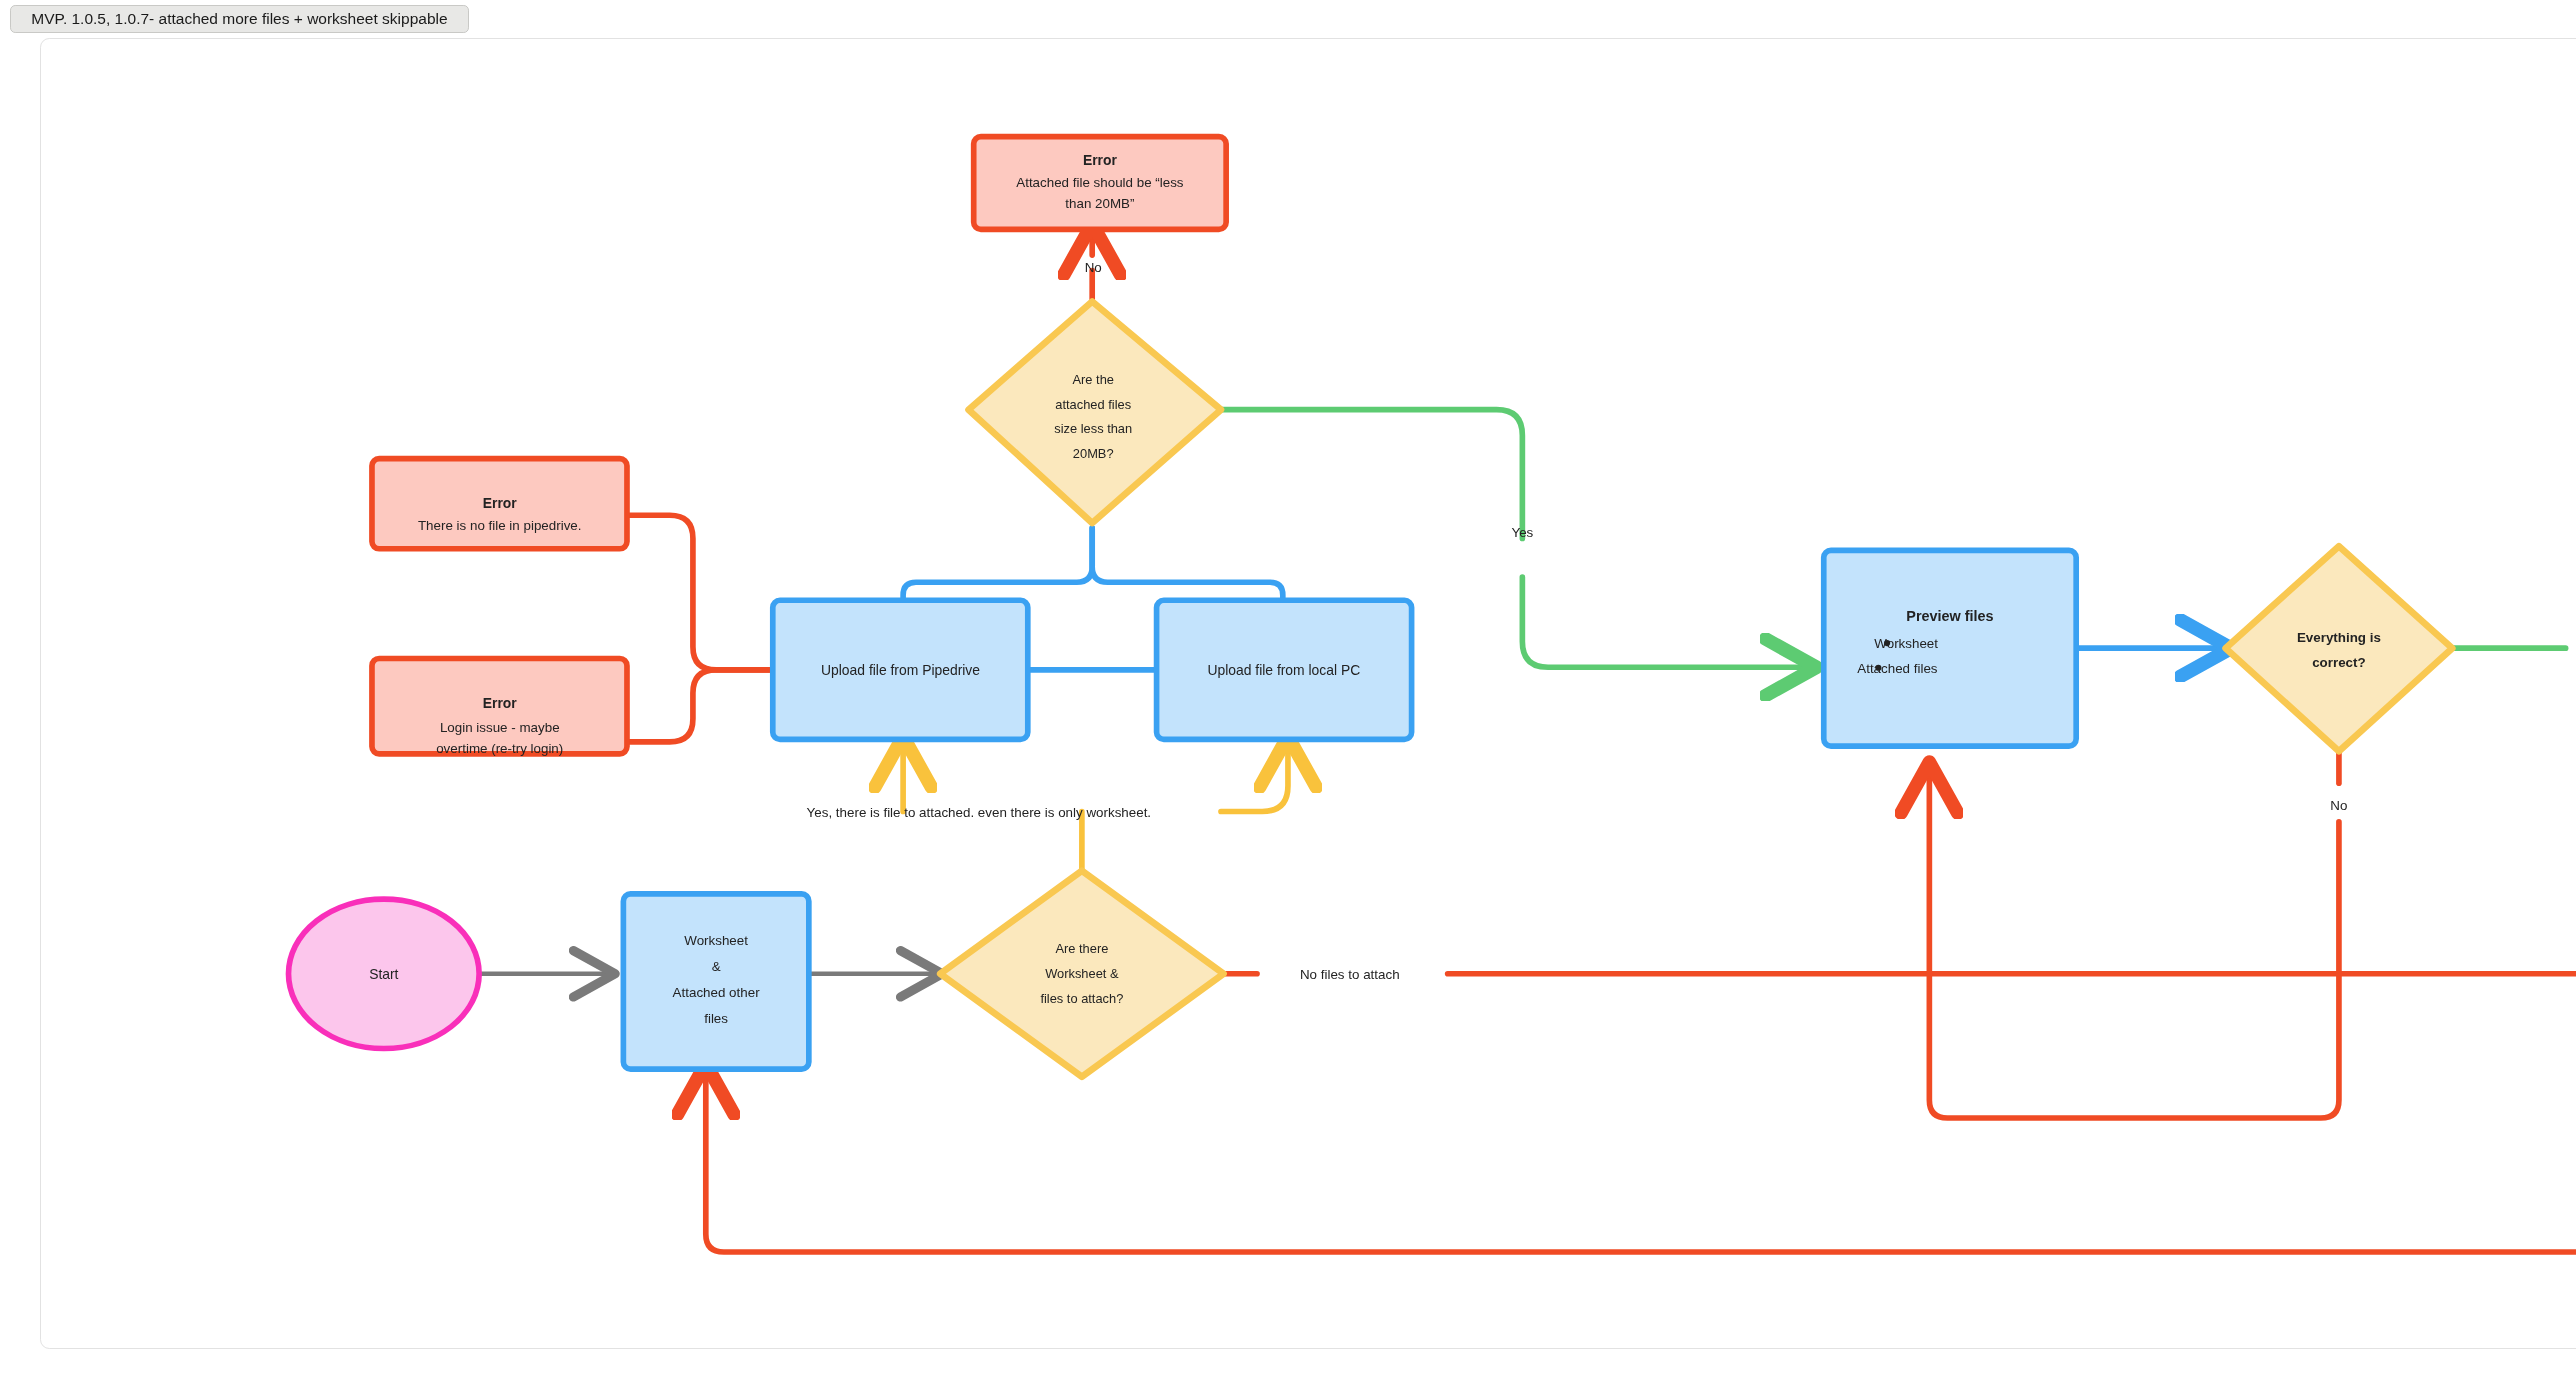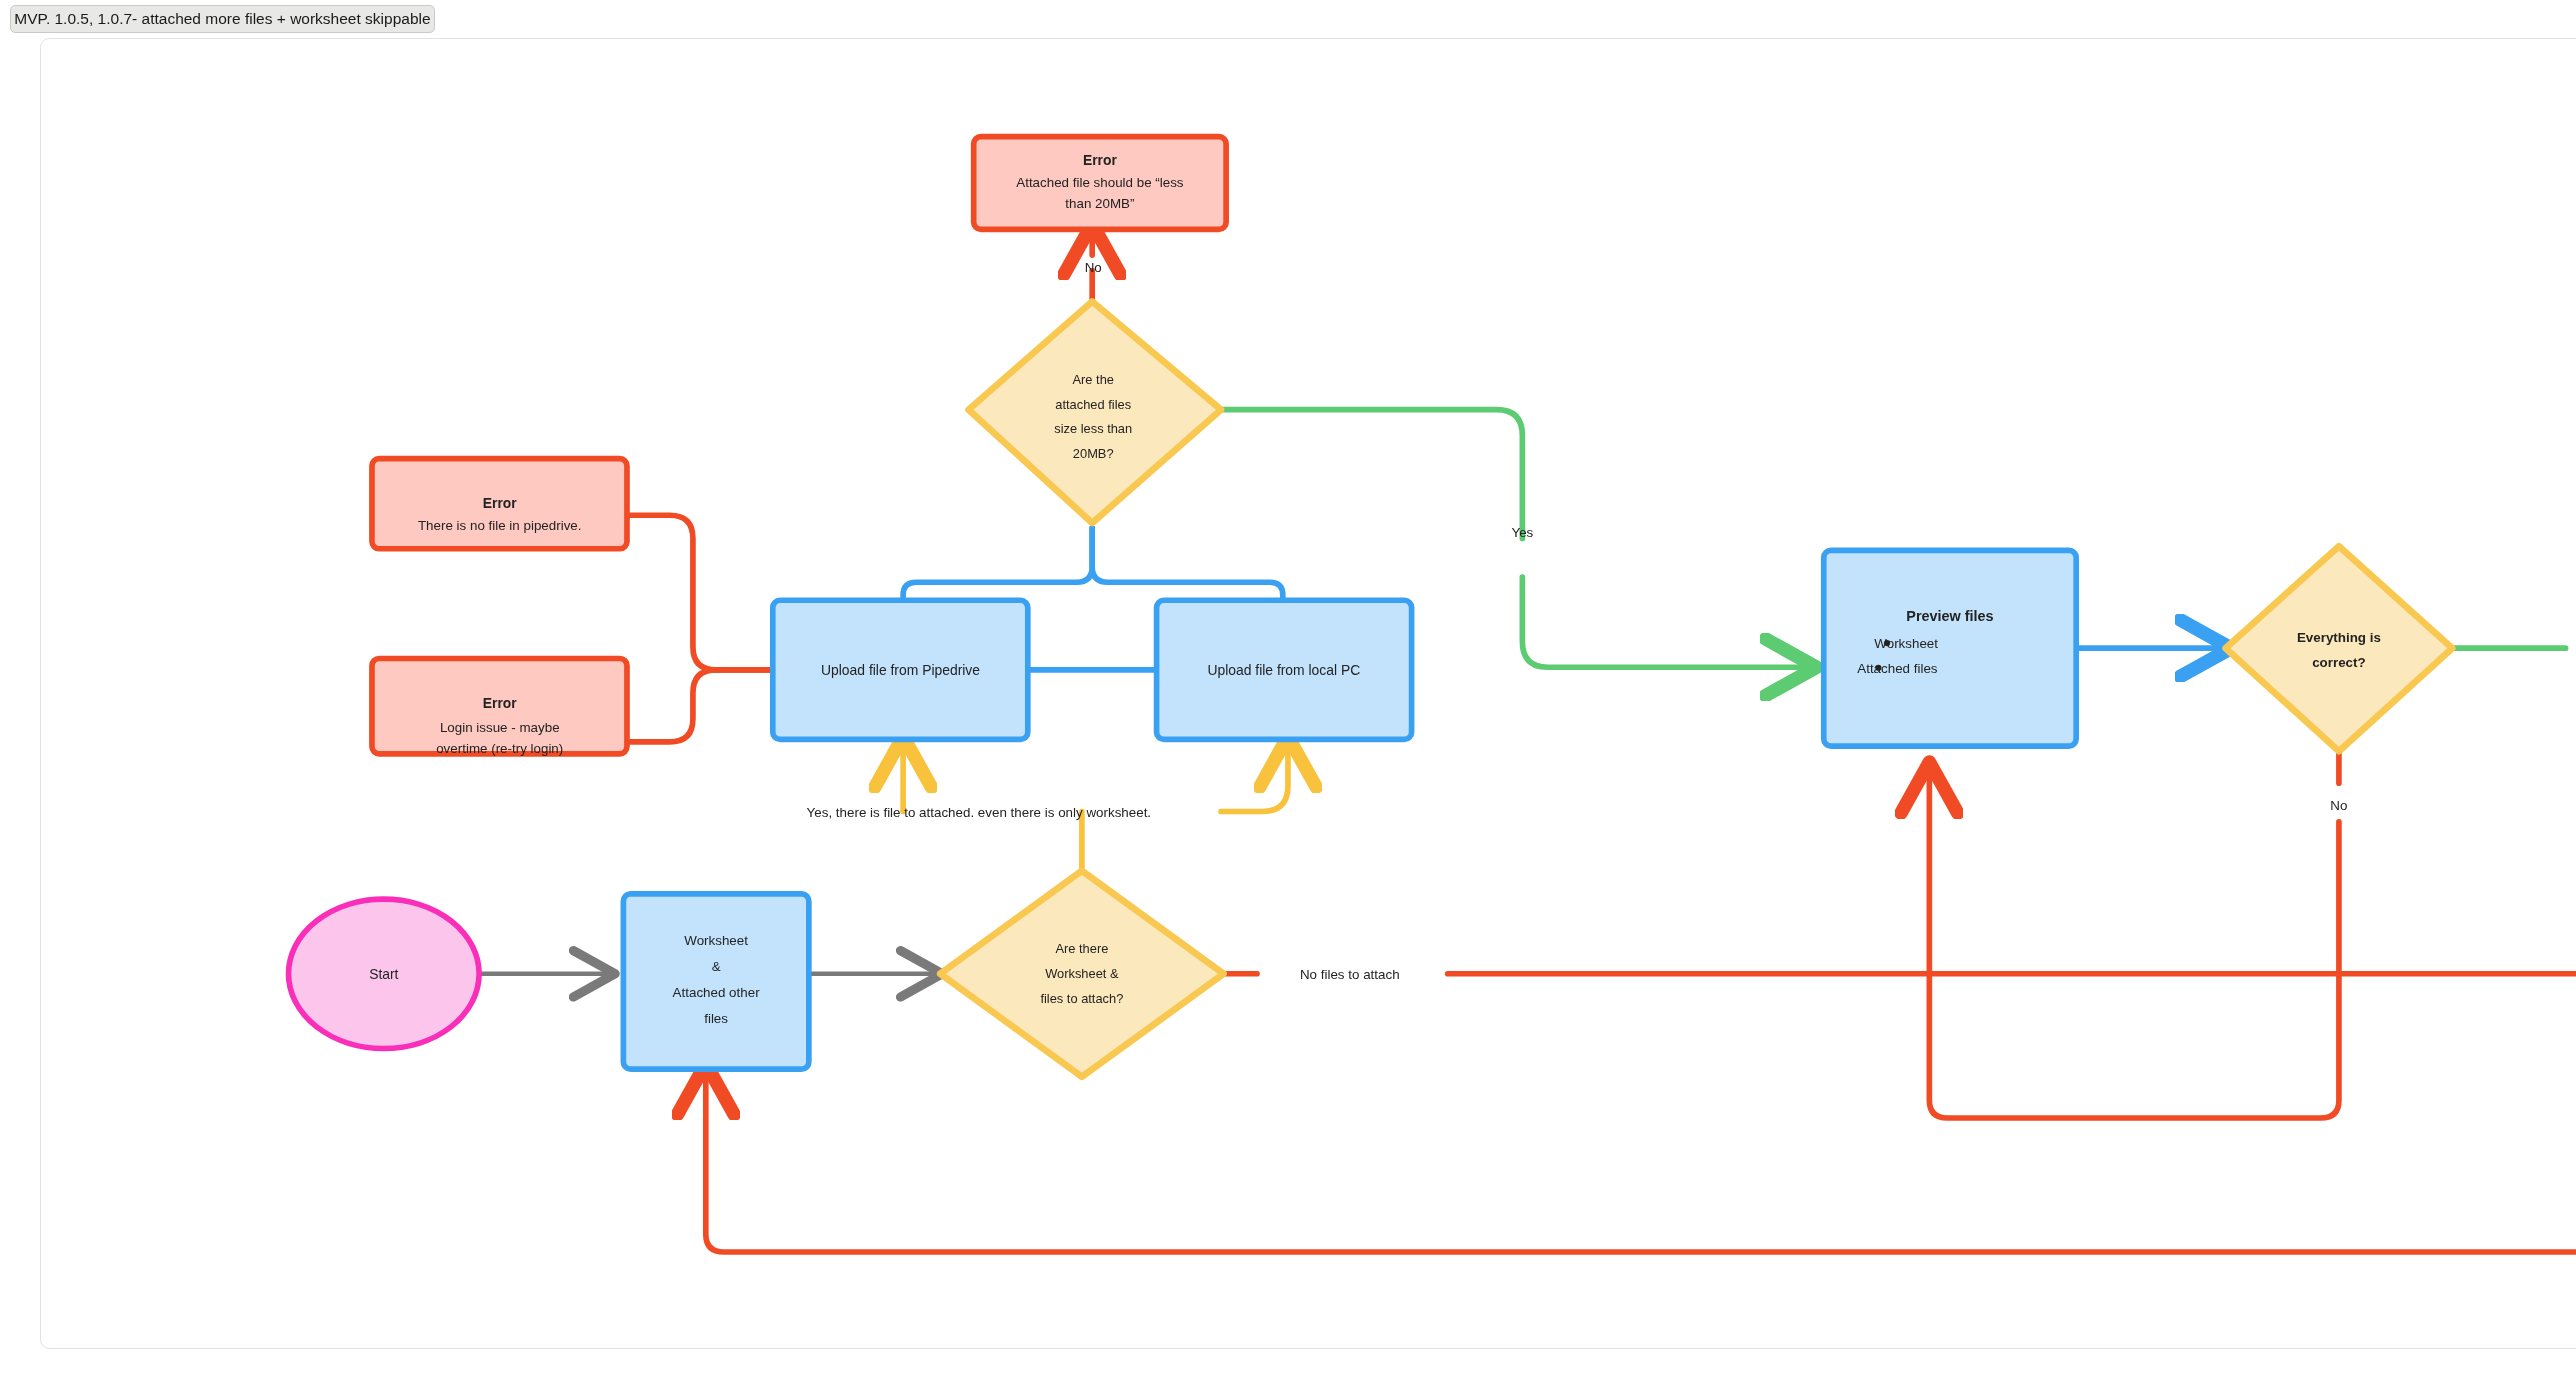--- a/index.html
+++ b/index.html
@@ -1,20 +1,20 @@
 <!DOCTYPE html>
 <html style="font-size:8.2px"><head>
 <meta charset="utf-8">
 <style>
   html,body{margin:0;padding:0;background:#ffffff;}
   body{font-family:"Liberation Sans",sans-serif;}
   #root{position:relative;width:4072px;height:1385px;background:#ffffff;overflow:hidden;}
   #title-tab{
     position:absolute;left:10.3px;top:5.2px;height:26px;
-    display:flex;align-items:center;padding:0 3px;
+    display:flex;align-items:center;padding:0 20px;
     background:#e8e8e6;border:0.5px solid #c9c9c6;border-radius:5.2px;
     font-size:15.5px;color:#1a1a1a;white-space:nowrap;
   }
   #canvas-frame{
     position:absolute;left:40px;top:38px;width:3993px;height:1309px;
     background:#ffffff;border:0.5px solid #e2e2e2;border-radius:9.3px;
   }
   svg#diagram{position:absolute;left:0;top:0;width:4072px;height:1385px;overflow:visible;}
   .node-text{font-family:"Liberation Sans",sans-serif;fill:#232323;text-anchor:middle;}
   .nt-title{font-weight:bold;}

